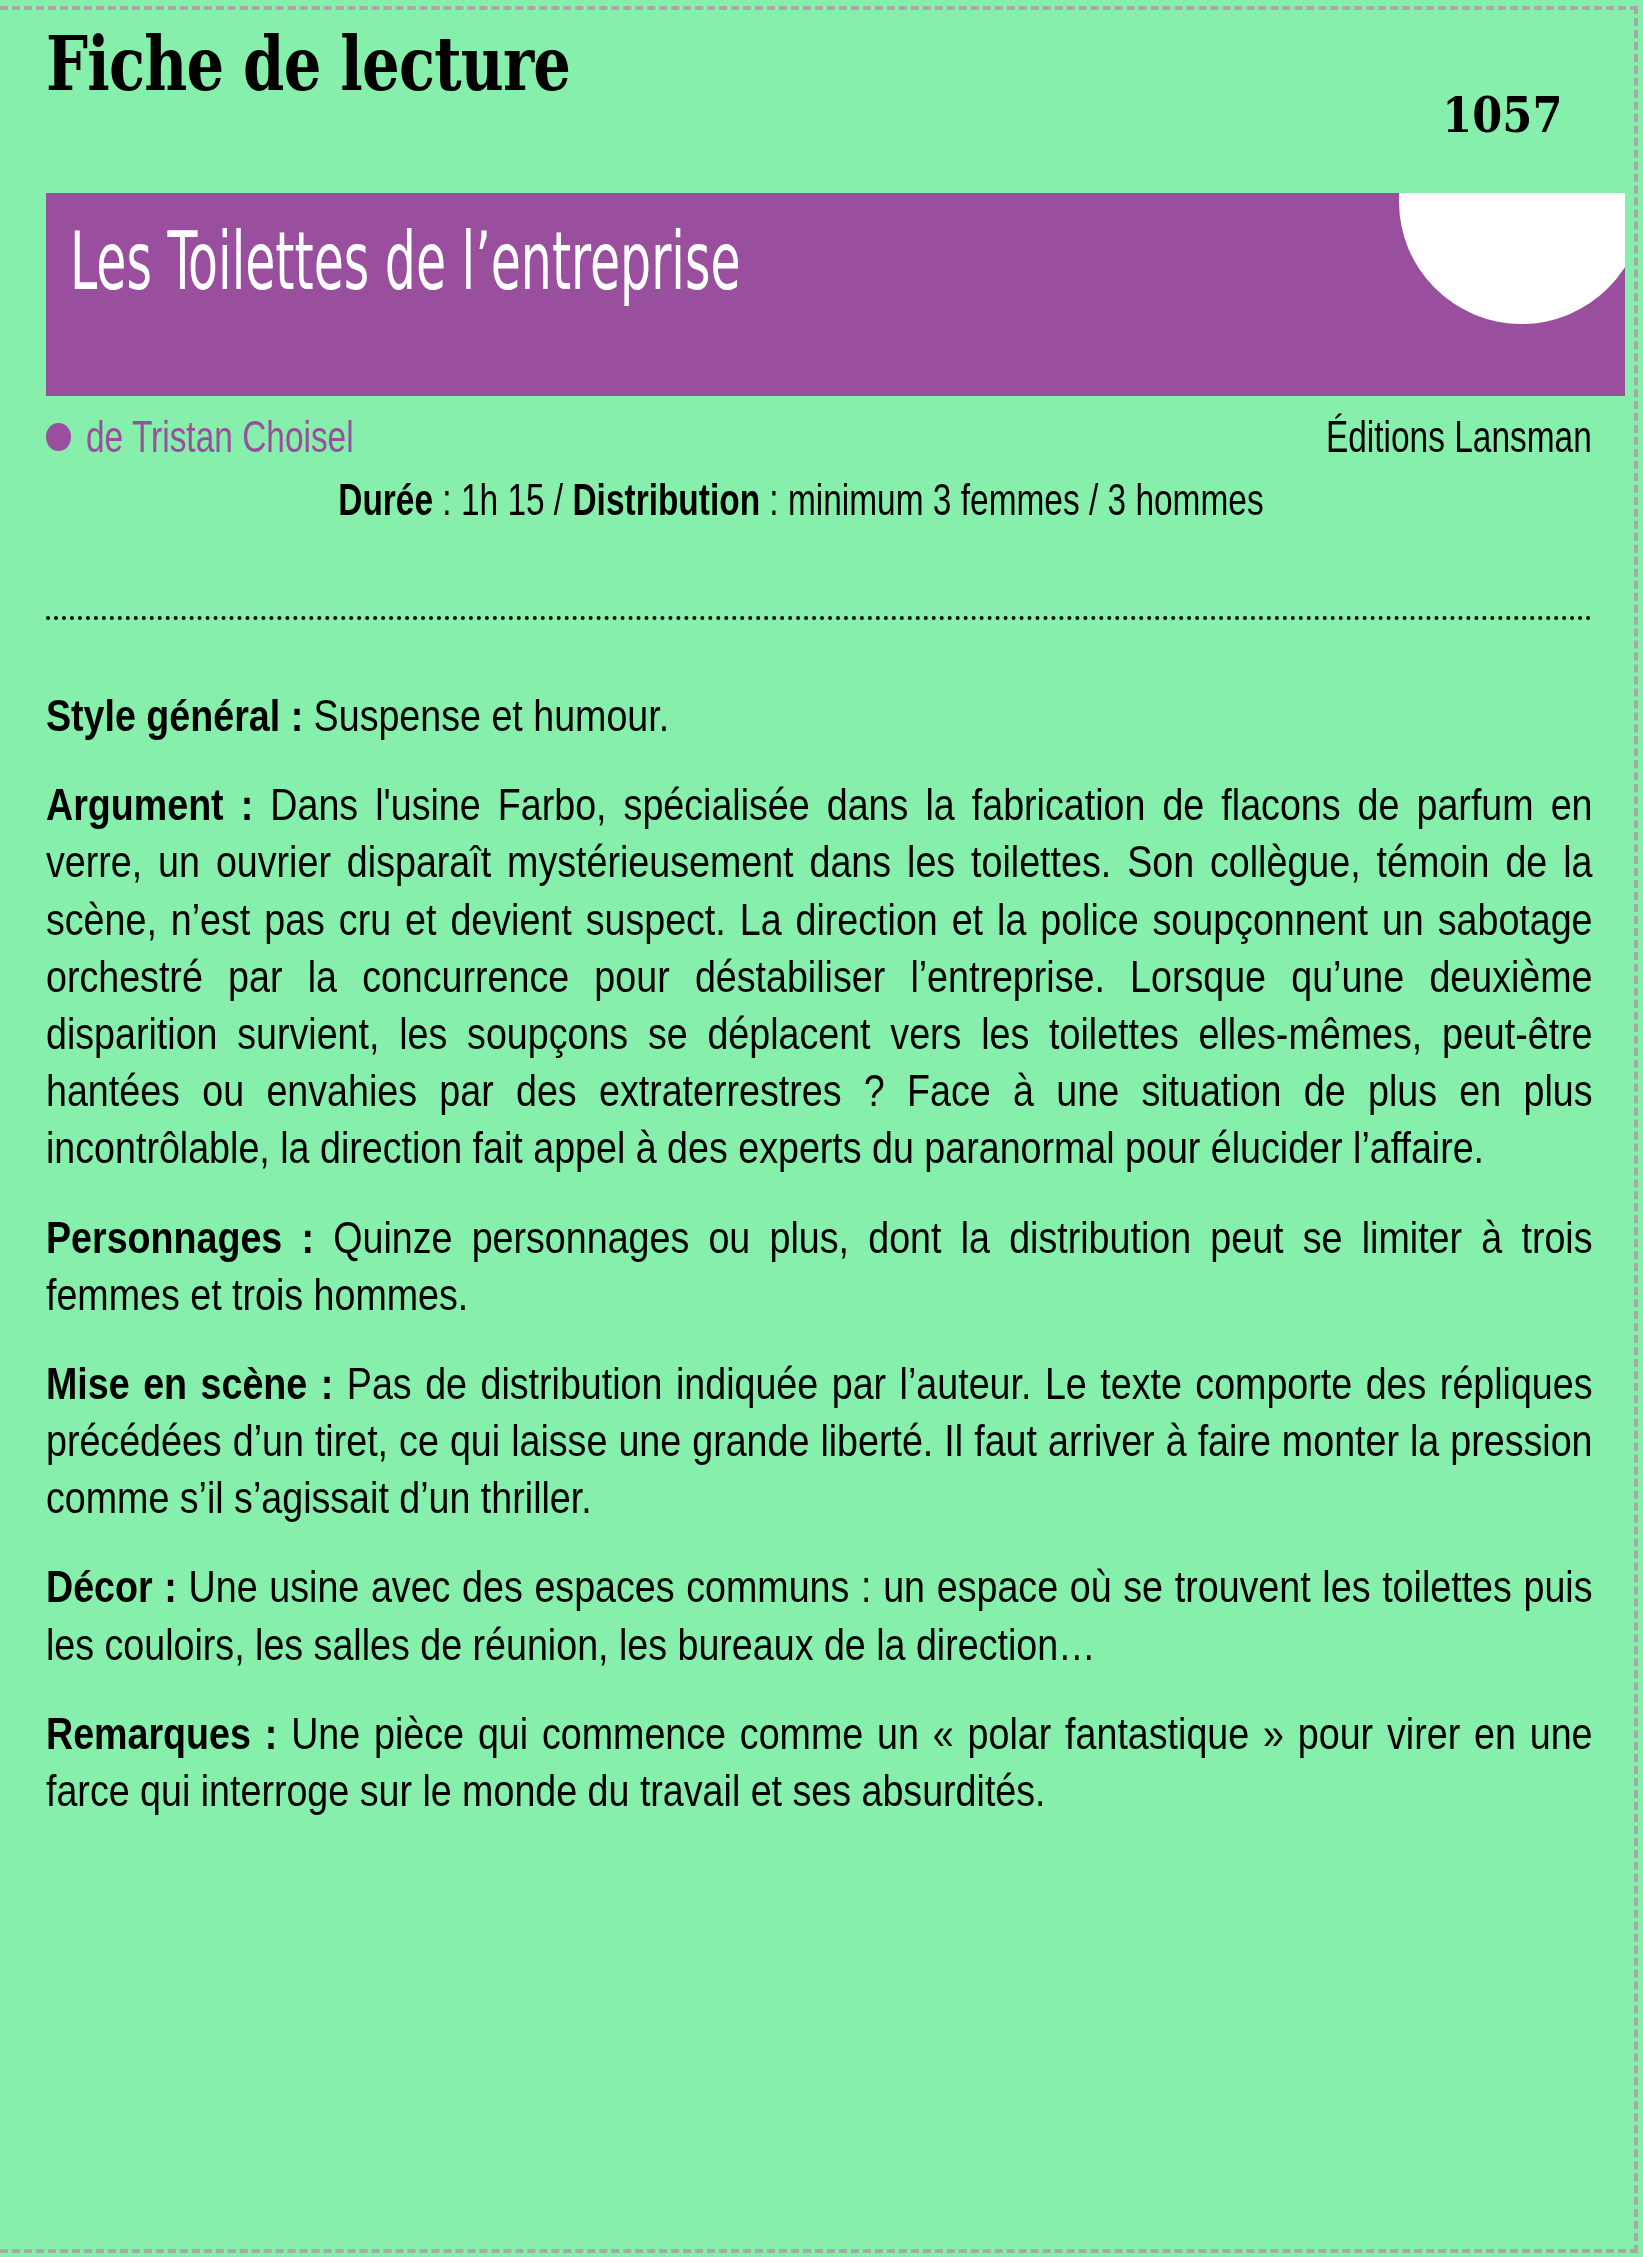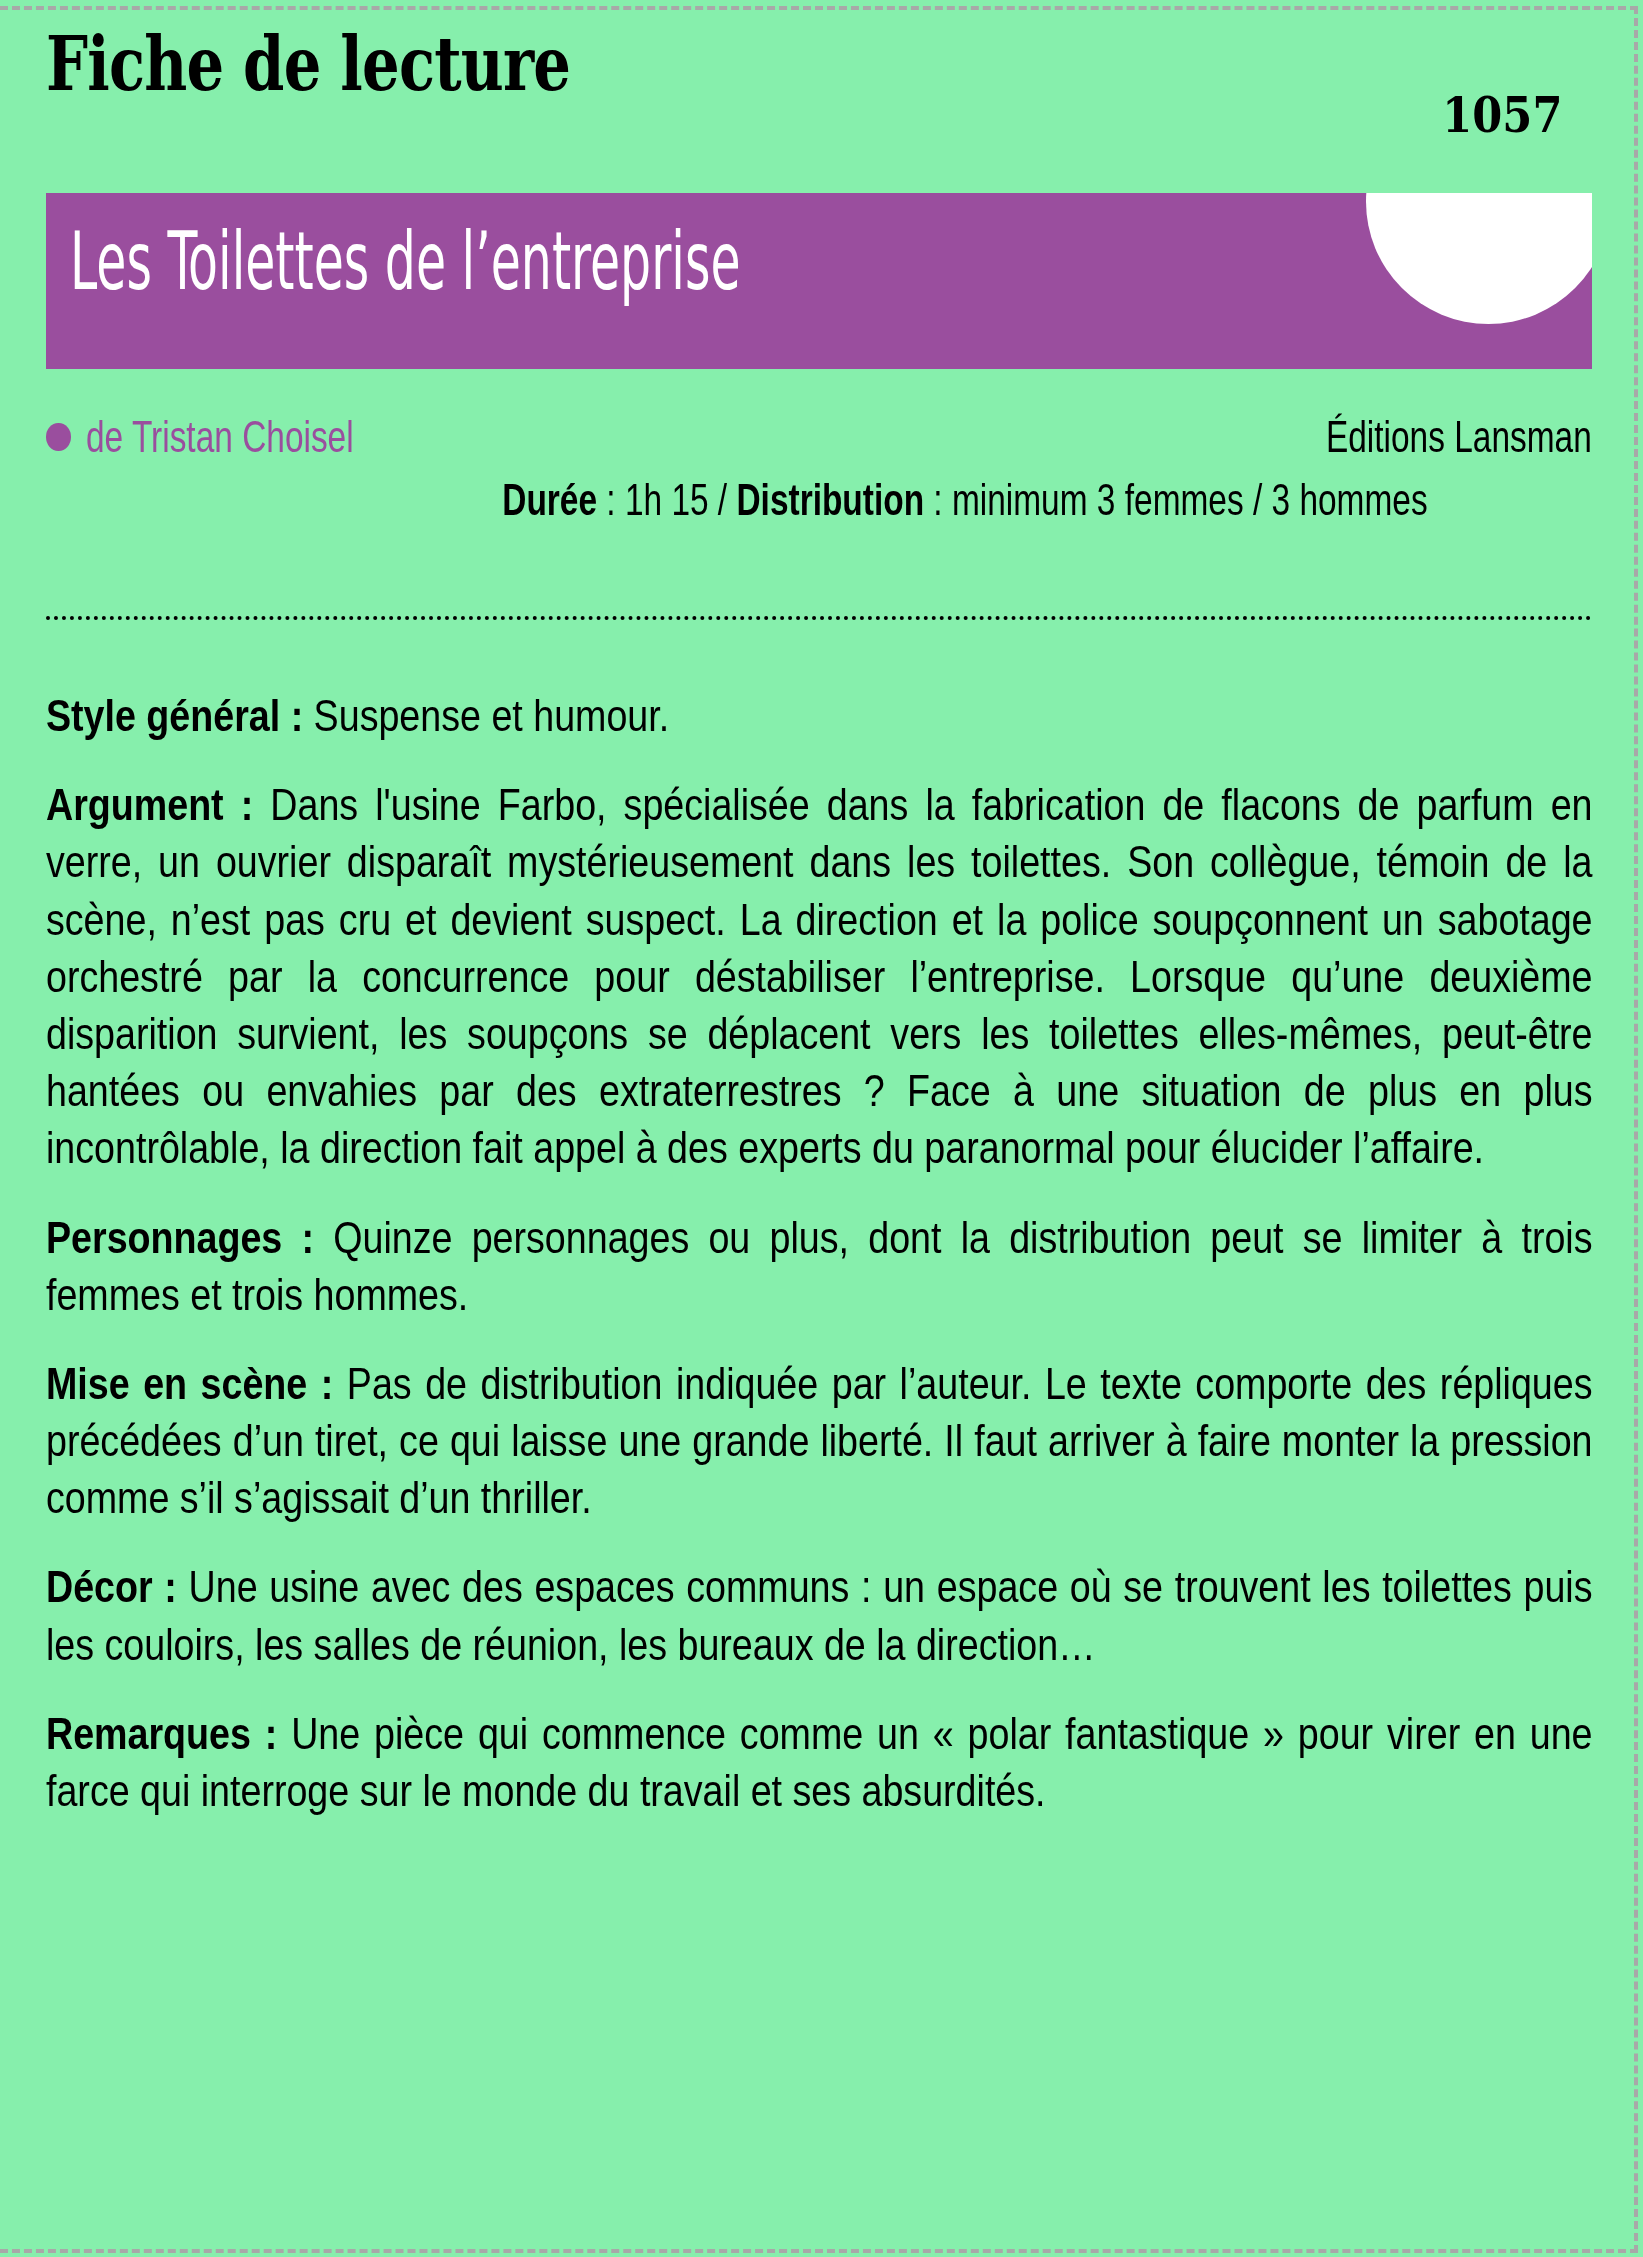--- a/index.html
+++ b/index.html
@@ -63,24 +63,25 @@
     z-index: 4;
     white-space: nowrap;
   }
 
   
   .title-banner {
     position: absolute;
     left: 46px;
     top: 193px;
     width: 1546px;
-    height: 176px;
+    height: 203px;
     background: #9a4e9e;
     overflow: hidden;
     z-index: 1;
+    padding-left: 33px;
   }
 
   
   .banner-notch {
     position: absolute;
     right: -19px;
     top: -114px;
     width: 245px;
     height: 245px;
     border-radius: 50%;
@@ -153,21 +154,21 @@
     line-height: 1;
     color: #000000;
     transform: scaleX(0.76);
     transform-origin: right center;
     white-space: nowrap;
   }
 
   .credit-row-2 {
     position: relative;
     height: 59px;
-    text-align: center;
+    text-align: left;
   }
 
   .specs {
     display: inline-block;
     font-family: "Liberation Sans Narrow", "Liberation Sans", sans-serif;
     font-size: 44px;
     line-height: 1;
     color: #000000;
     transform: scaleX(0.76);
     transform-origin: right top;

